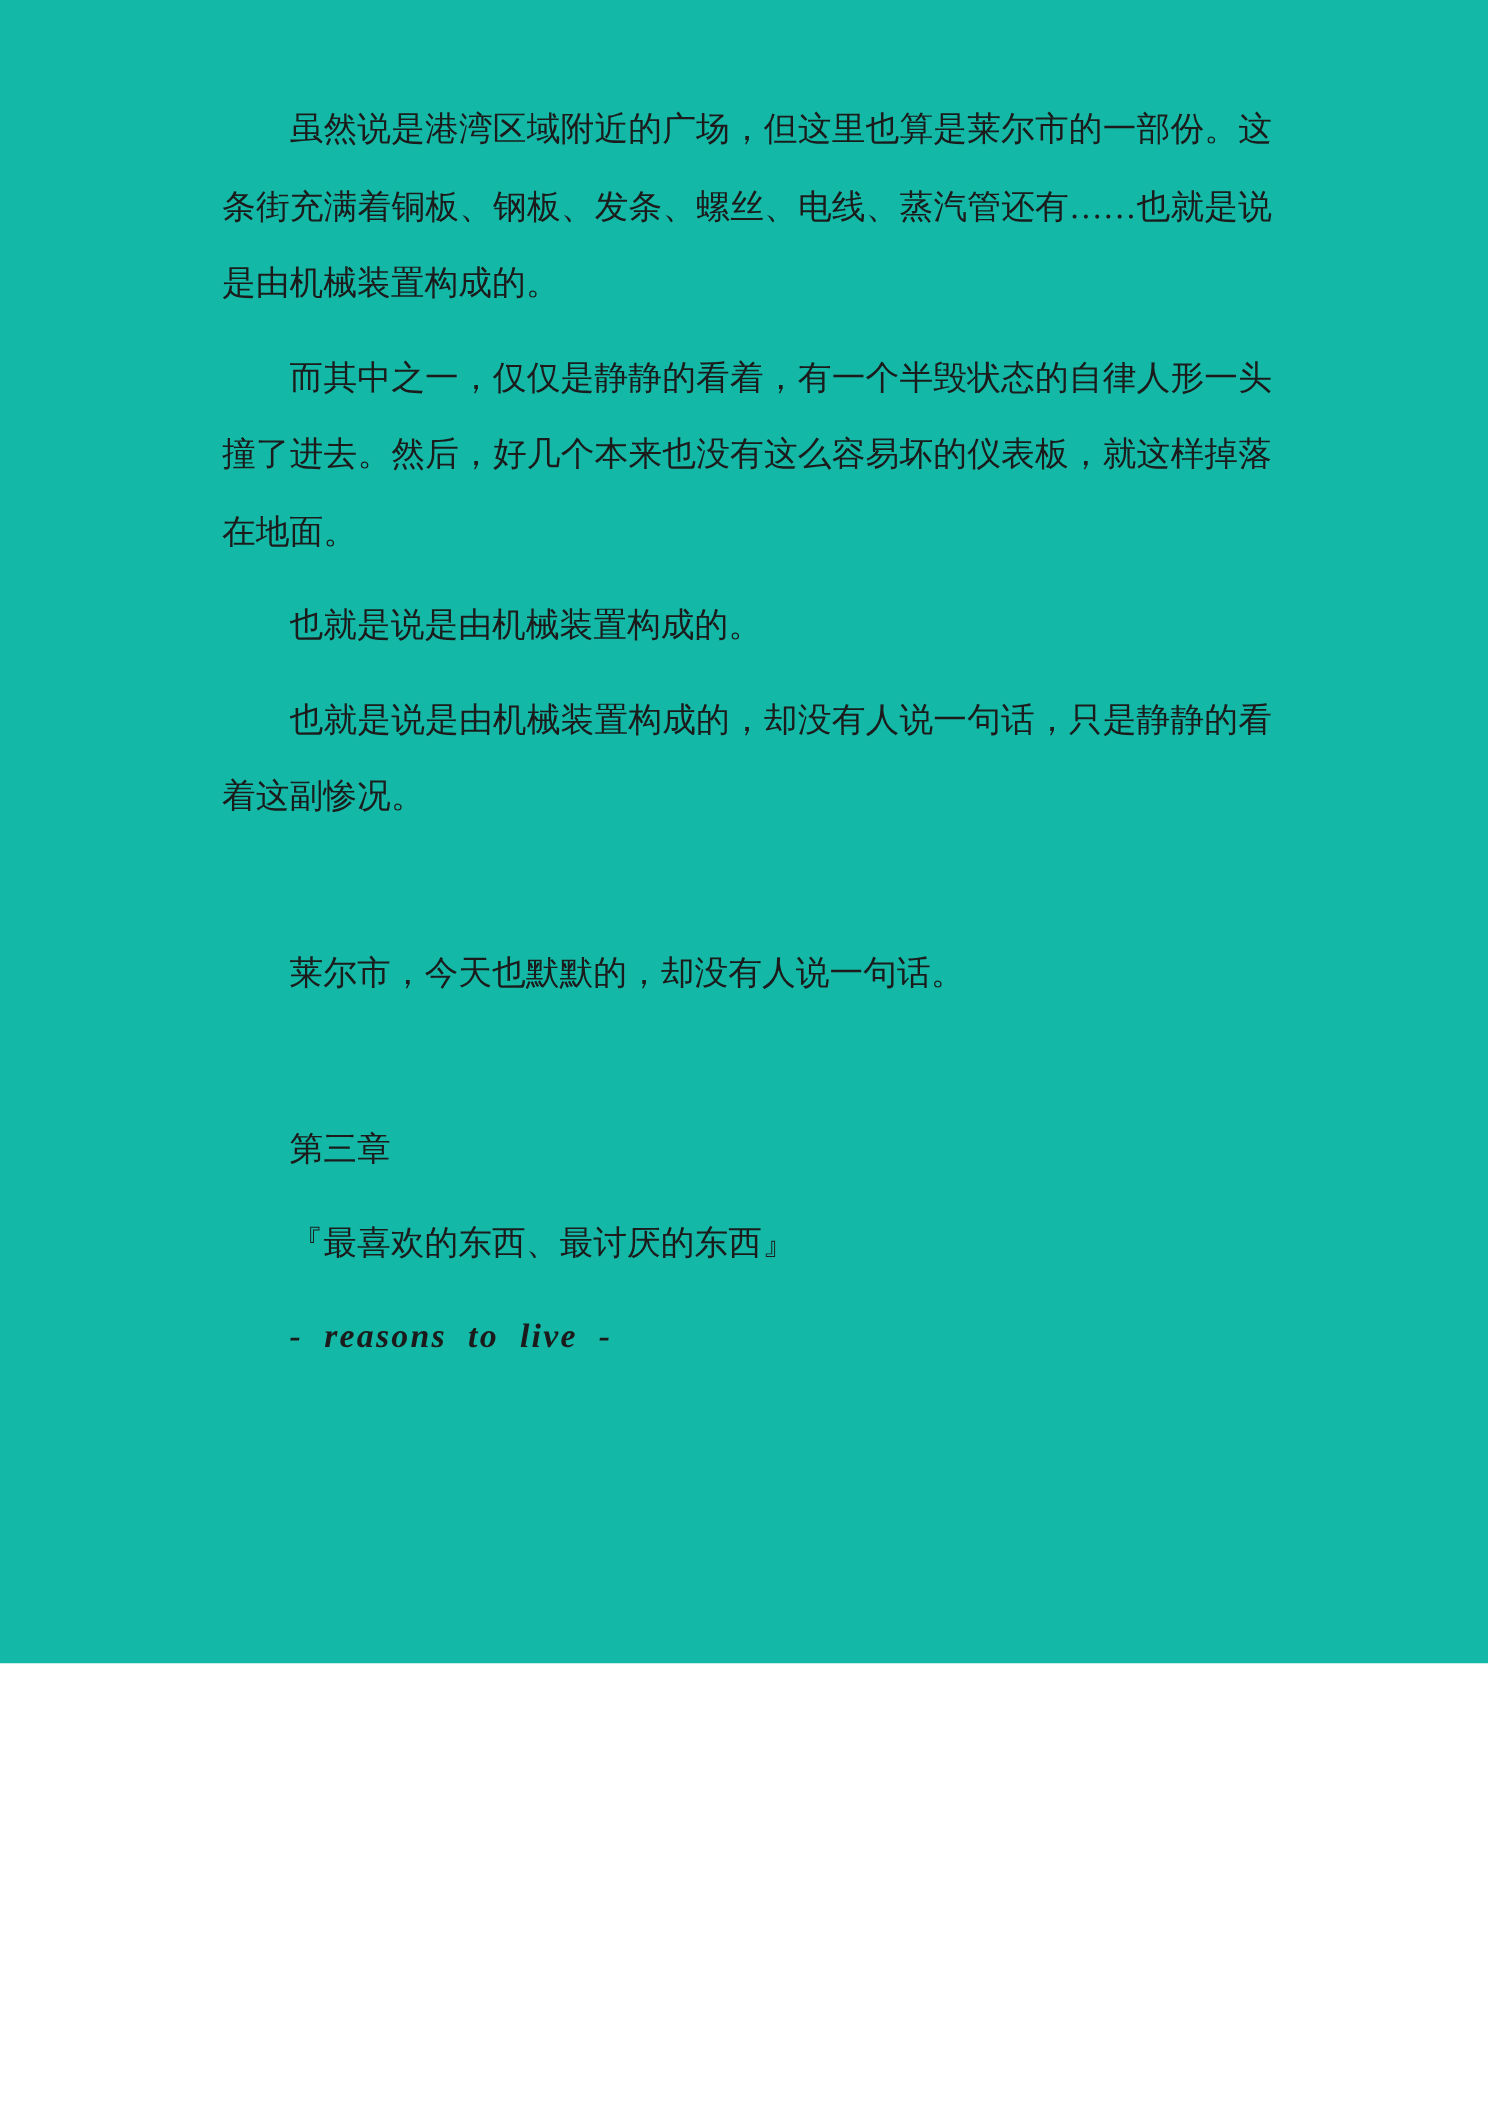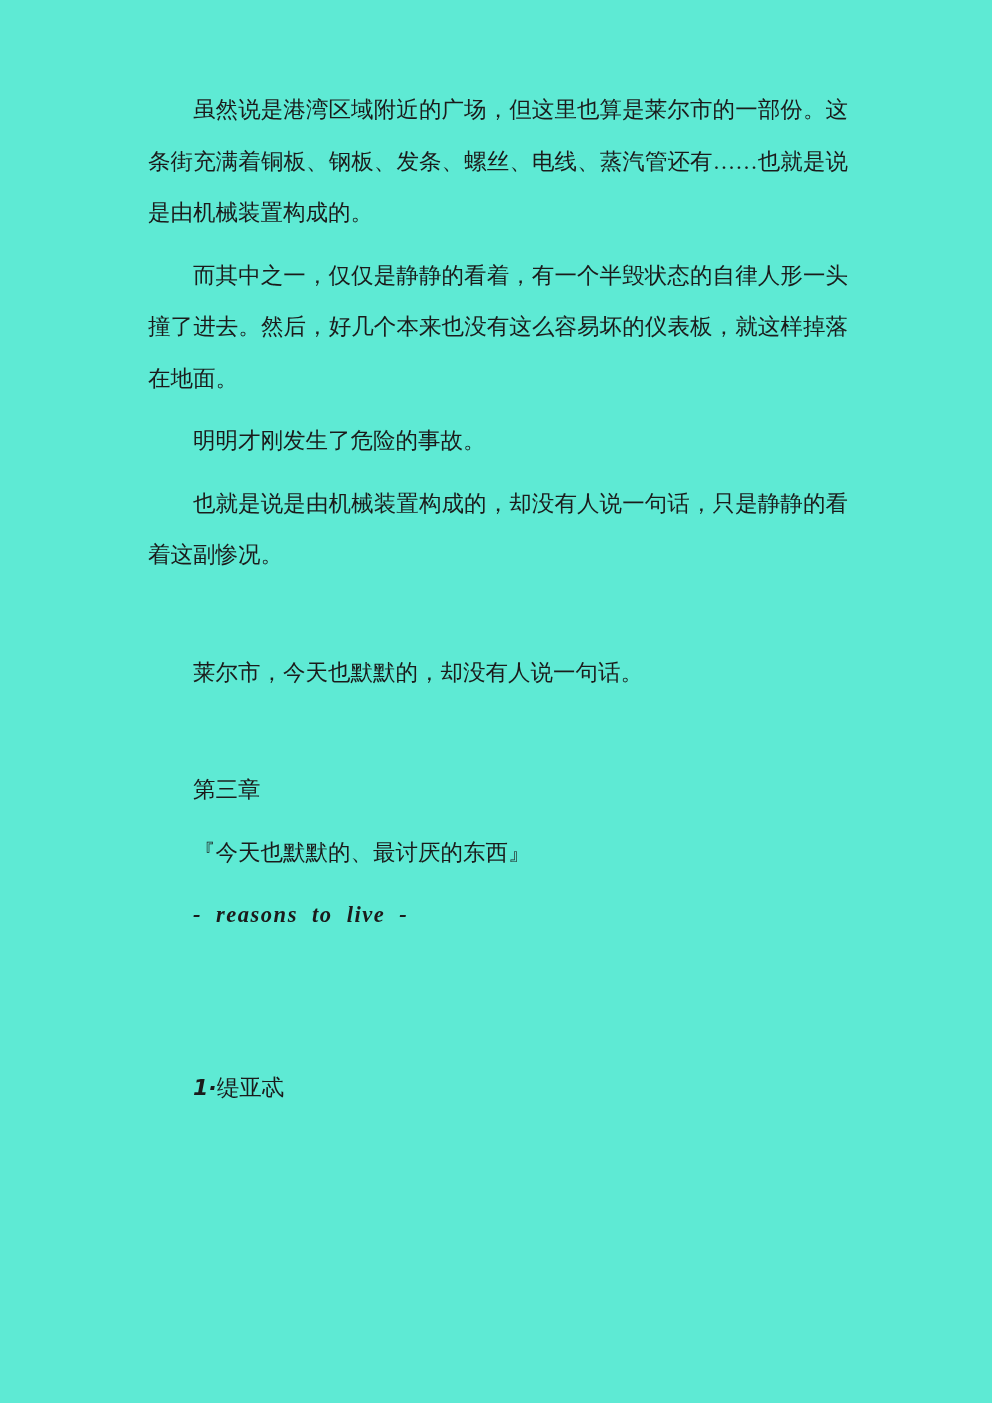--- a/index.html
+++ b/index.html
@@ -3,24 +3,24 @@
 <meta charset="utf-8">
 <style>
   html, body {
     margin: 0;
     padding: 0;
     background: #ffffff;
   }
   .page {
     position: relative;
     width: 992px;
-    height: 1403px;
-    background: #5eead4;
+    height: 1109px;
+    background: #14b8a6;
     box-sizing: border-box;
-    padding: 84px 144px 0 148px;
+    padding: 60px 144px 0 148px;
     overflow: hidden;
   }
   .page p {
     margin: 0 0 11px 0;
     font-size: 22.5px;
     line-height: 51.5px;
     color: #1b1b1b;
     font-family: "Liberation Serif", "DejaVu Serif", serif;
   }
   .body {
@@ -53,24 +53,23 @@
   .blank {
     height: 44px;
   }
 </style>
 </head>
 <body>
 
 <div class="page">
     <p class="body">虽然说是港湾区域附近的广场，但这里也算是莱尔市的一部份。这条街充满着铜板、钢板、发条、螺丝、电线、蒸汽管还有……也就是说是由机械装置构成的。</p>
     <p class="body">而其中之一，仅仅是静静的看着，有一个半毁状态的自律人形一头撞了进去。然后，好几个本来也没有这么容易坏的仪表板，就这样掉落在地面。</p>
-    <p class="body">明明才刚发生了危险的事故。</p>
+    <p class="body">也就是说是由机械装置构成的。</p>
     <p class="body">也就是说是由机械装置构成的，却没有人说一句话，只是静静的看着这副惨况。</p>
     <p class="blank"></p>
     <p class="body">莱尔市，今天也默默的，却没有人说一句话。</p>
     <p class="blank"></p>
     <p class="chapter-number">第三章</p>
-    <p class="chapter-title">『今天也默默的、最讨厌的东西』</p>
+    <p class="chapter-title">『最喜欢的东西、最讨厌的东西』</p>
     <p class="chapter-subtitle">- reasons to live -</p>
     <p class="blank"></p>
     <p class="blank"></p>
-    <p class="section"><span class="sec-num">1·</span><span>缇亚忒</span></p>
   </div>
 
 </body></html>

